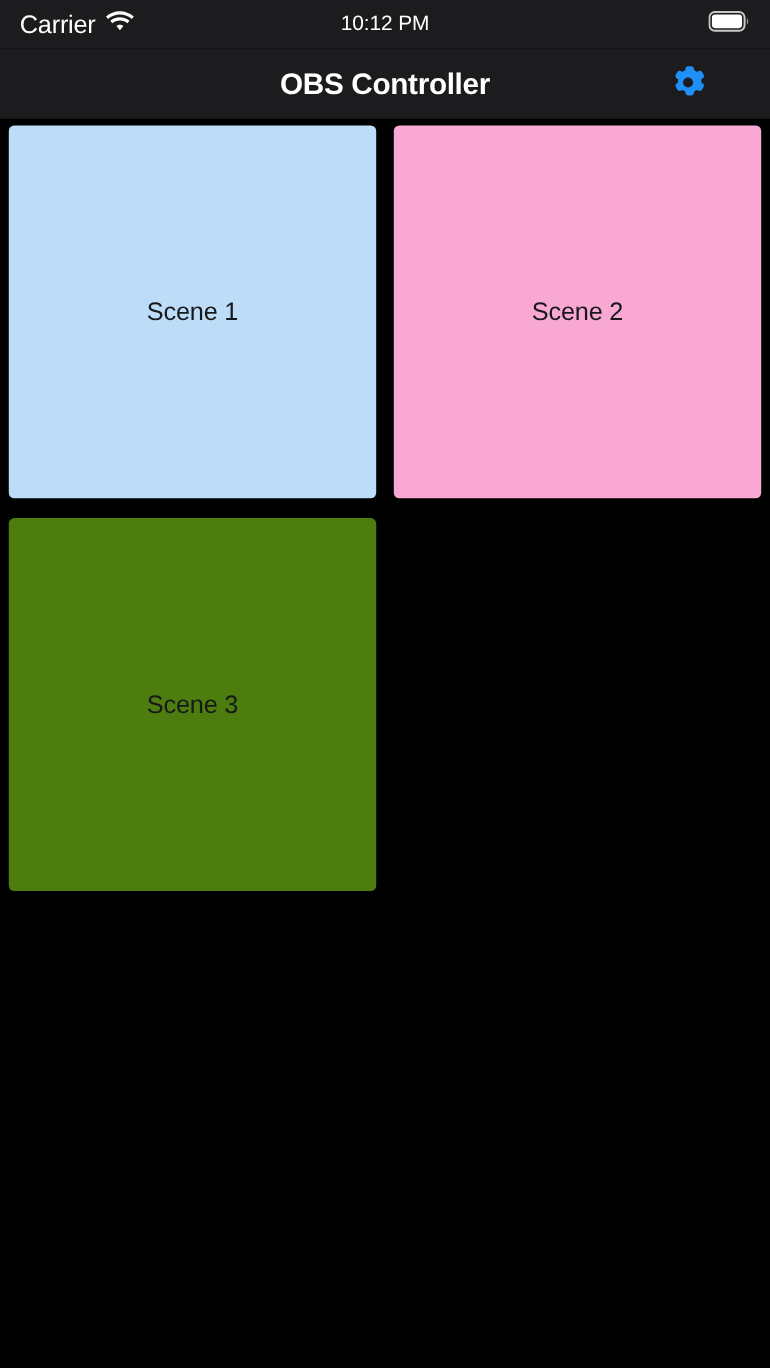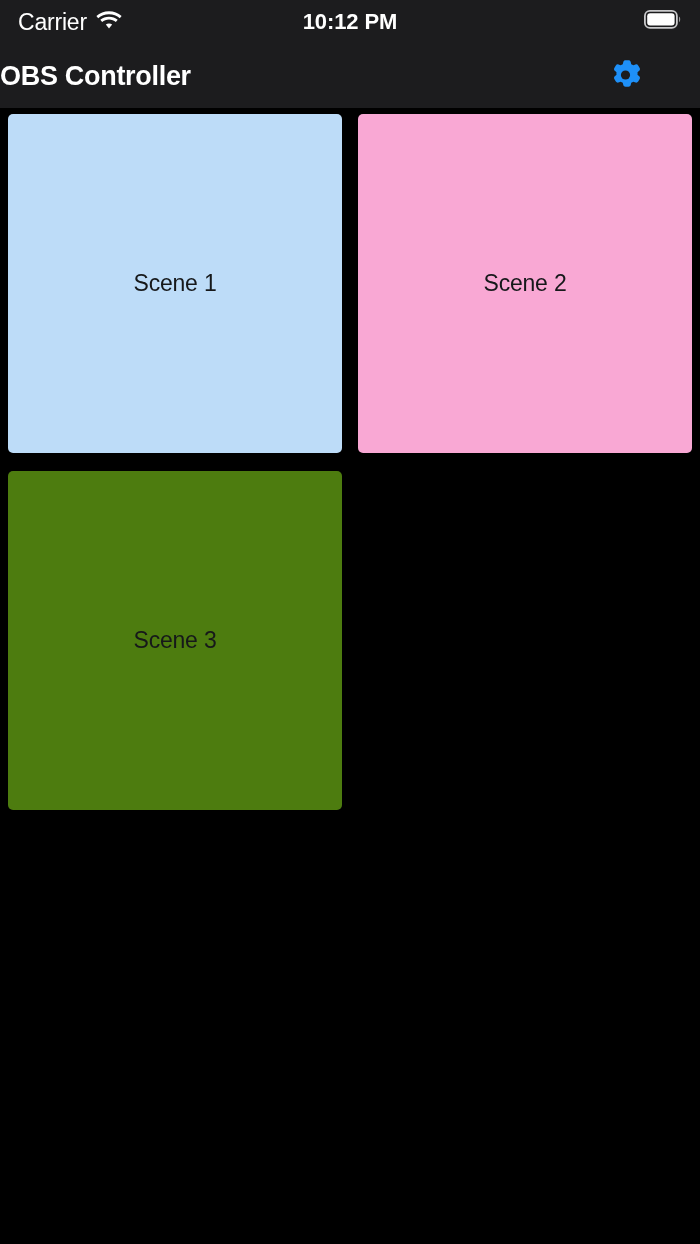--- a/index.html
+++ b/index.html
@@ -40,38 +40,39 @@
     color:#ffffff;
     font-size:23px;
     letter-spacing:-0.2px;
   }
   .wifi-icon { display:block; }
   .status-time {
     position:absolute;
     left:0; right:0;
     text-align:center;
     color:#ffffff;
-    font-size:22px;
-    font-weight:bold;
+    font-size:19px;
+    font-weight:normal;
     letter-spacing:-0.1px;
     pointer-events:none;
   }
   .status-right {
     margin-left:auto;
     display:flex;
     align-items:center;
   }
   .battery-icon { display:block; }
 
   
   .nav-bar {
     height:64px;
     background:#1c1c1e;
     display:flex;
     align-items:center;
+    justify-content:center;
     position:relative;
     flex:0 0 auto;
   }
   .nav-title {
     color:#ffffff;
     font-size:27px;
     font-weight:bold;
     letter-spacing:-0.3px;
   }
   .settings-button {

